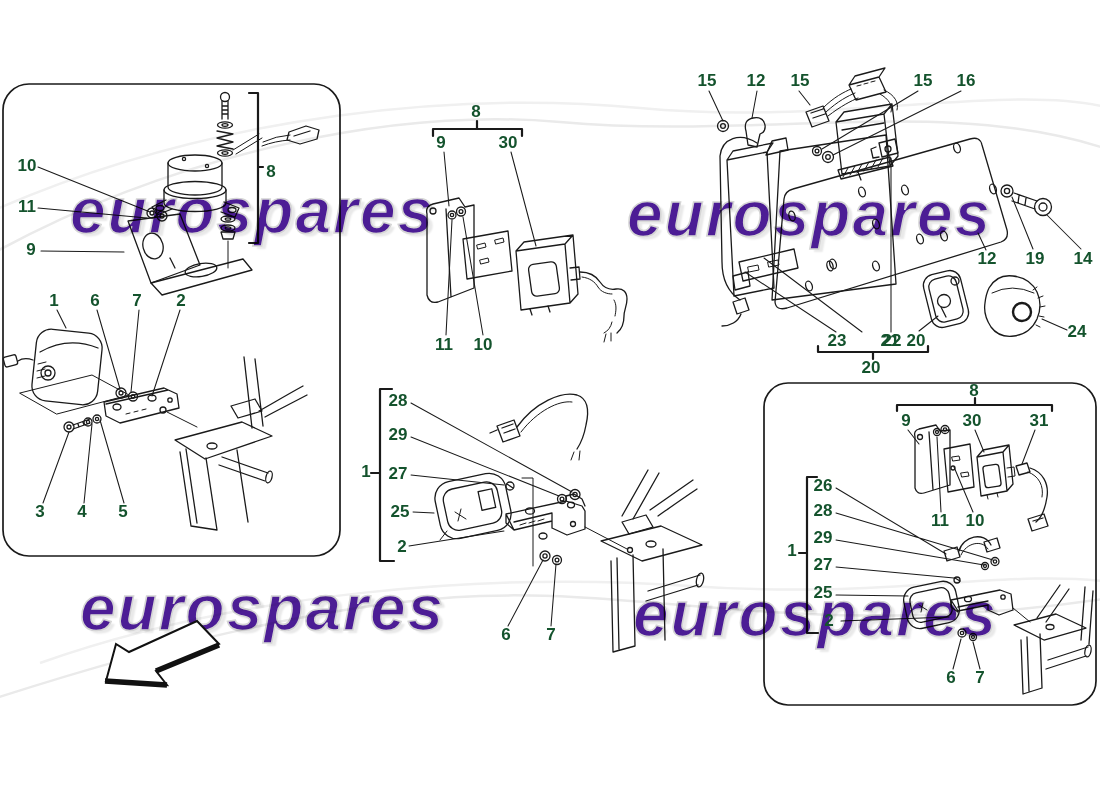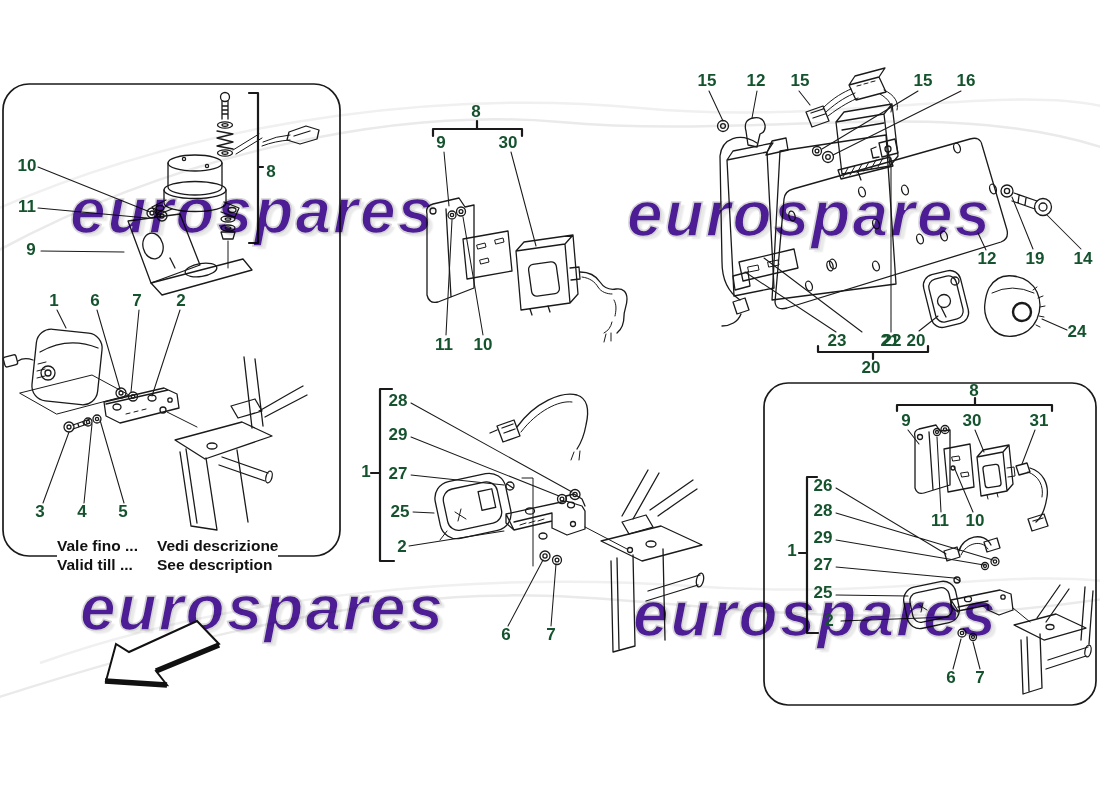--- a/index.html
+++ b/index.html
@@ -340,27 +340,17 @@
 <div class="co" style="left:792px;top:551px">1</div>
 <div class="co" style="left:823px;top:486px">26</div>
 <div class="co" style="left:823px;top:511px">28</div>
 <div class="co" style="left:823px;top:538px">29</div>
 <div class="co" style="left:823px;top:565px">27</div>
 <div class="co" style="left:823px;top:593px">25</div>
 <div class="co" style="left:829px;top:621px">2</div>
 <div class="co" style="left:951px;top:678px">6</div>
 <div class="co" style="left:980px;top:678px">7</div>
 
-<div class="cap-left" style="left:57px;top:536px">
-  <div class="cap-row">
-    <span class="capc1">Vale fino ...</span>
-    <span class="capc2">Vedi descrizione</span>
-  </div>
-  <div class="cap-row">
-    <span class="capc1">Valid till ...</span>
-    <span class="capc2">See description</span>
-  </div>
-</div>
 
 <div class="cap-right" style="left:930px;top:695px">
 </div>
 
 </div>
 
 </body></html>

